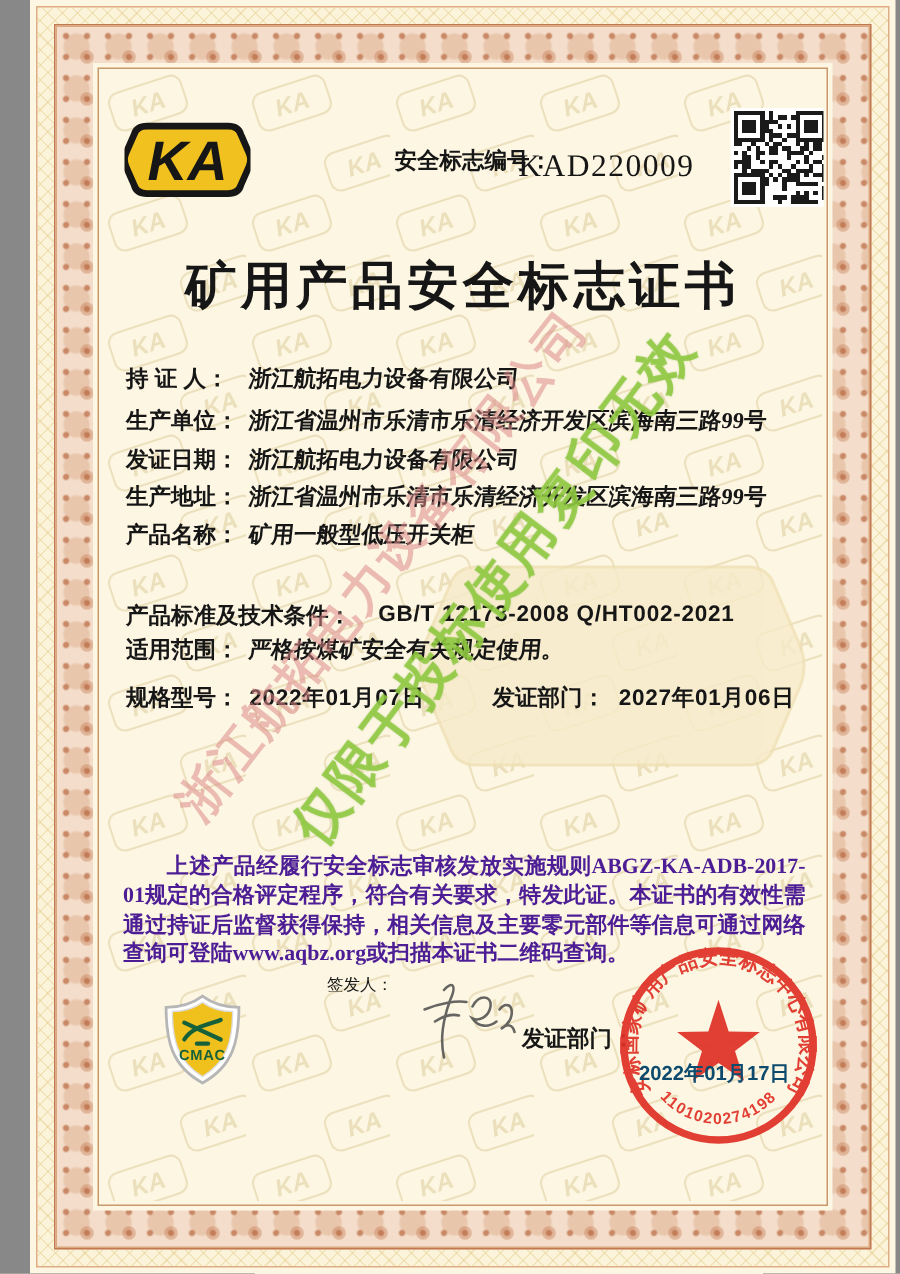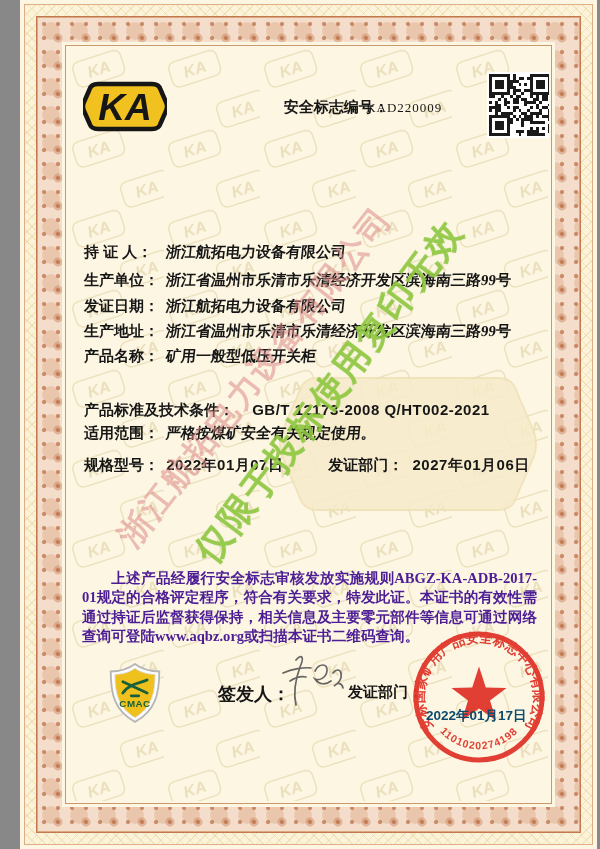--- a/index.html
+++ b/index.html
@@ -21,21 +21,21 @@
     background-position:0 0,7px 7px,0 0;
     box-shadow:inset 0 0 0 1px #d9a87e;}
   .frame-cover{position:absolute;inset:42px;background:#fcf6e2;}
   .frame-line{position:absolute;inset:45px;border:1.5px solid #c9996b;}
   .content{position:absolute;inset:48px;overflow:hidden;}
   .bg-svg{position:absolute;inset:0;z-index:0;}
   
   .ka-logo{position:absolute;left:15px;top:33px;z-index:2;}
   .cert-no{position:absolute;left:150px;top:50px;width:290px;z-index:2;white-space:nowrap;text-align:center;}
   .cert-no .lab{font-weight:700;font-size:15px;}
-  .cert-no .val{font-family:"Liberation Serif","DejaVu Serif",serif;font-size:13px;letter-spacing:1px;}
+  .cert-no .val{font-family:"Liberation Serif","DejaVu Serif",serif;font-size:21px;letter-spacing:1px;}
   .qr{position:absolute;left:419px;top:24px;width:66px;height:66px;background:#fff;padding:2px;z-index:2;}
   .title{position:absolute;left:0;right:0;top:120px;text-align:center;z-index:2;
     font-family:"Liberation Serif","DejaVu Serif",serif;font-weight:900;font-size:34px;letter-spacing:3px;}
   
   .fields{position:absolute;inset:0;z-index:2;}
   .row{position:absolute;left:16px;right:8px;height:22px;white-space:nowrap;font-size:15px;}
   .lab{display:inline-block;width:78px;font-weight:700;vertical-align:top;}
   .lab.wide{width:auto;margin-right:14px;}
   .lab2{display:inline-block;width:80px;font-weight:700;vertical-align:top;}
   .v-kai{display:inline-block;font-family:"Liberation Serif","DejaVu Serif",serif;font-weight:700;transform:skewX(-6deg);}
@@ -47,21 +47,21 @@
     line-height:19.3px;text-indent:2em;text-align:justify;color:#4c1d95;}
   
   .wm{position:absolute;z-index:3;white-space:nowrap;transform-origin:0 50%;pointer-events:none;
       font-family:"Liberation Serif","DejaVu Serif",serif;font-weight:700;}
   .wm-pink{left:58px;top:472px;font-size:33px;letter-spacing:2px;transform:rotate(-52deg);
       color:rgba(221,138,138,.55);}
   .wm-green{left:136px;top:486px;font-size:36px;letter-spacing:2px;transform:rotate(-53deg);
       color:rgba(146,204,66,.78);text-shadow:0 0 1px rgba(110,170,40,.6);}
   
   .cmac{position:absolute;left:39px;top:614px;z-index:2;}
-  .issuer-lab{position:absolute;left:150px;top:634px;font-weight:700;font-size:18px;z-index:2;}
+  .issuer-lab{position:absolute;left:150px;top:601px;font-weight:400;font-size:11px;z-index:2;}
   .sig{position:absolute;left:202px;top:600px;z-index:2;opacity:.85;}
   .dept-lab{position:absolute;left:280px;top:635px;font-weight:700;font-size:15px;z-index:2;}
   .seal{position:absolute;left:341px;top:579px;width:140px;height:140px;z-index:4;opacity:.92;}
   .seal-date{position:absolute;left:358px;top:659px;z-index:5;font-weight:700;font-size:13.5px;color:#0c4a6e;}
 </style>
 </head>
 <body>
 
 <div class="cert">
 
@@ -328,20 +328,21 @@
           <rect x="10" y="20" width="1" height="1"></rect>
           <rect x="13" y="20" width="1" height="1"></rect>
           <rect x="14" y="20" width="1" height="1"></rect>
           <rect x="15" y="20" width="1" height="1"></rect>
           <rect x="16" y="20" width="1" height="1"></rect>
           <rect x="17" y="20" width="1" height="1"></rect>
           <rect x="18" y="20" width="1" height="1"></rect>
         </g>
     </svg>
 
+    <div class="title">矿用产品安全标志证书</div>
 
     <div class="fields">
       <div class="row" style="top:195px">
         <span class="lab">持 证 人：</span>
         <span class="v-kai">浙江航拓电力设备有限公司</span>
       </div>
       <div class="row" style="top:223px">
         <span class="lab">生产单位：</span>
         <span class="v-kai">浙江省温州市乐清市乐清经济开发区滨海南三路99号</span>
       </div>

